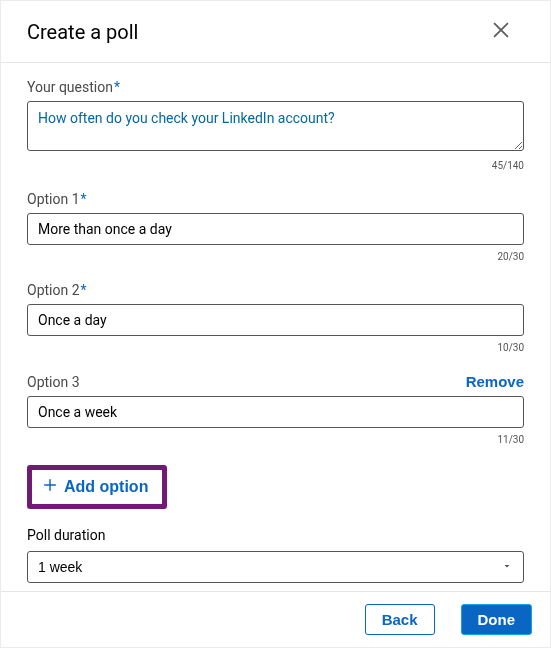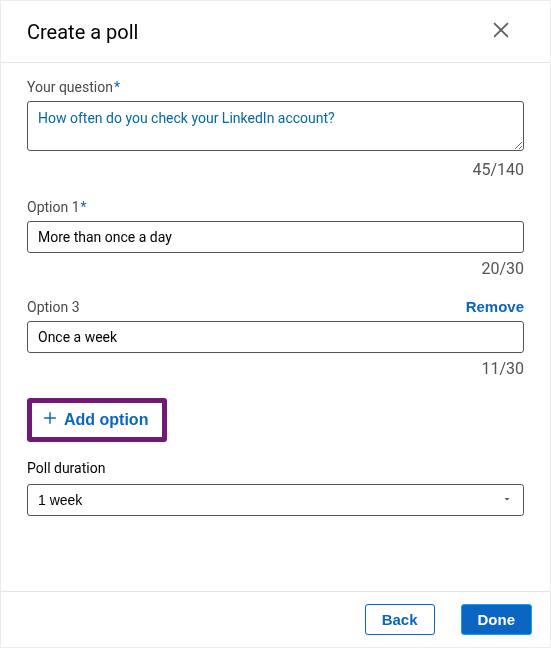--- a/index.html
+++ b/index.html
@@ -87,21 +87,21 @@
     width:100%;
     border:1px solid #555;
     border-radius:3px;
     padding:7px 10px;
     font-family:inherit;
     font-size:14px;
     color:#000;
   }
   .counter {
     text-align:right;
-    font-size:16px;
+    font-size:10px;
     color:#555;
     margin-top:6px;
   }
   .add-option-btn {
     border:5px solid #701a75;
     color:#0a66c2;
     background:#ffffff;
     font-weight:600;
     font-size:16px;
     padding:7px 14px 7px 10px;
@@ -189,20 +189,29 @@
     <div class="field">
       <div class="option-header">
         <label class="field-label" style="margin-bottom:0;">
           <span>Option 1</span><span class="req">*</span>
         </label>
       </div>
       <input class="opt" type="text" value="More than once a day" style="">
       <div class="counter">20/30</div>
     </div>
 
+    <div class="field">
+      <div class="option-header">
+        <label class="field-label" style="margin-bottom:0;">
+          <span>Option 2</span><span class="req">*</span>
+        </label>
+      </div>
+      <input class="opt" type="text" value="Once a day" style="">
+      <div class="counter">10/30</div>
+    </div>
 
     <div class="field">
       <div class="option-header">
         <label class="field-label" style="margin-bottom:0;">
           <span>Option 3</span><span class="req"></span>
         </label>
         <button class="remove-link">Remove</button>
       </div>
       <input class="opt" type="text" value="Once a week" style="">
       <div class="counter">11/30</div>

